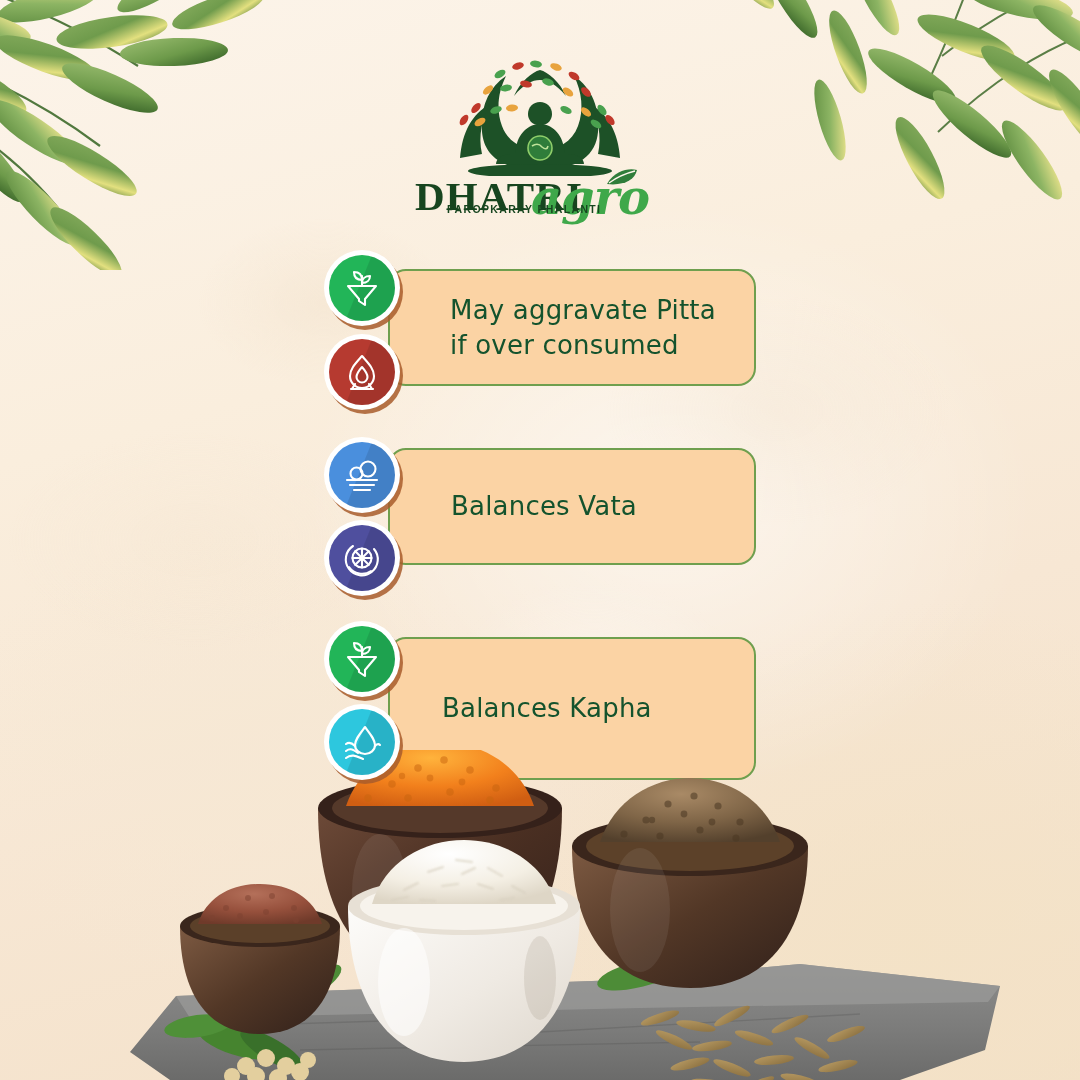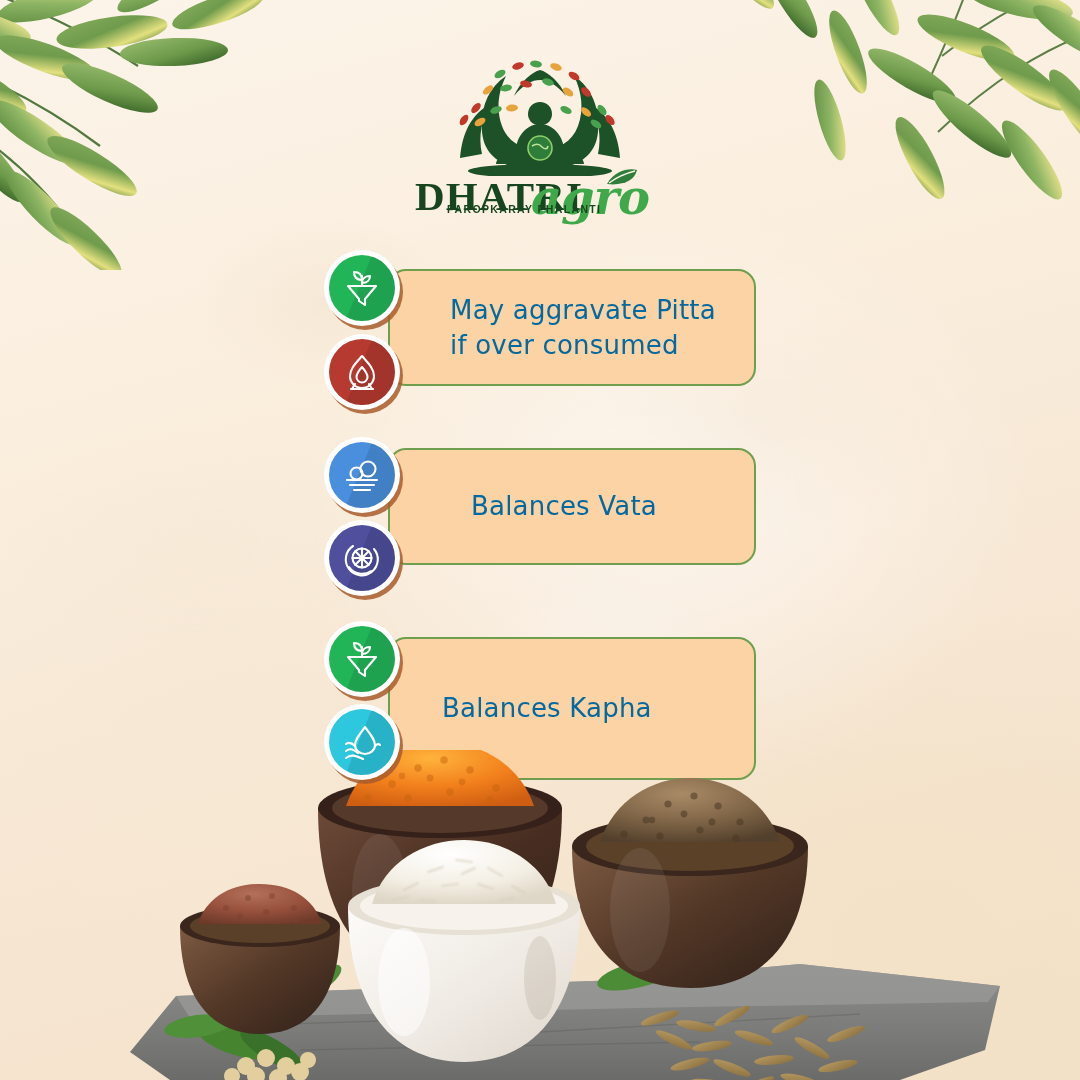--- a/index.html
+++ b/index.html
@@ -56,33 +56,33 @@
   
   .card{
     position:absolute;left:388px;width:368px;
     background:#fbd3a4;
     border:2px solid #6f9f4e;
     border-radius:18px;
     box-sizing:border-box;
     display:flex;align-items:center;
   }
   .card-text{
-    color:#0369a1;
+    color:#14532d;
     font-family:"DejaVu Sans", sans-serif;
     font-size:26px;line-height:1.33;
     font-weight:400;
     letter-spacing:.2px;
     padding-left:56px;padding-right:14px;
     white-space:pre-line;
   }
   .card-1{top:269px;height:117px;}
   .card-2{top:448px;height:117px;}
   .card-3{top:637px;height:143px;}
   .card-1 .card-text{padding-left:60px;}
-  .card-2 .card-text{padding-left:81px;}
+  .card-2 .card-text{padding-left:61px;}
   .card-3 .card-text{padding-left:52px;}
 
   
   .badge{
     position:absolute;width:76px;height:76px;border-radius:50%;
     box-sizing:border-box;
     background:#ffffff;
     padding:5px;
     z-index:5;
     filter:drop-shadow(3px 4px 0 rgba(168,92,44,.85));

